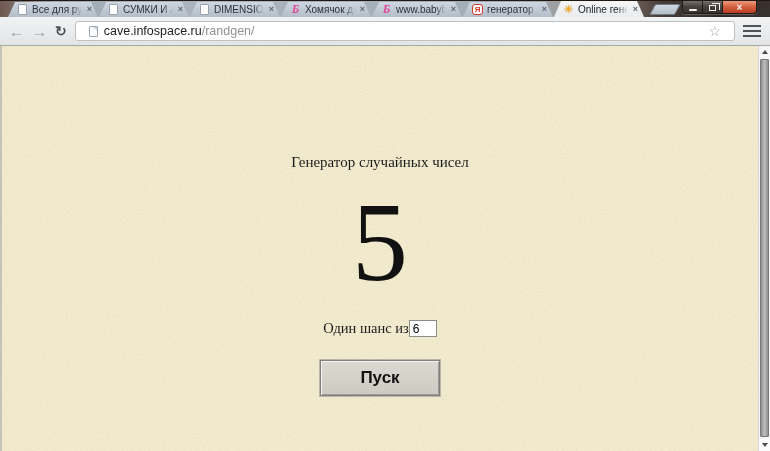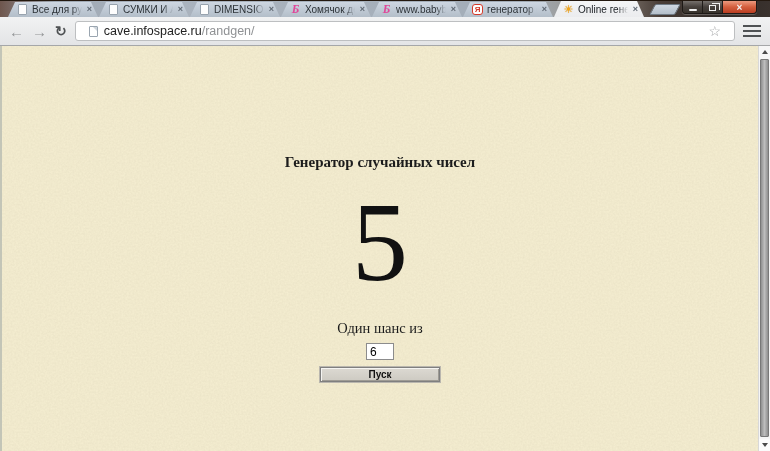--- a/index.html
+++ b/index.html
@@ -72,34 +72,34 @@
 
   
   .content {
     position:relative; height:405px; background:#f6efd2;
     border-left:2px solid #c3c5b7;
     display:flex; flex-direction:column; align-items:center;
     padding-top:108px; padding-right:12px;
     font-family:"Liberation Serif", serif;
   }
   .noise { position:absolute; inset:0; width:100%; height:100%; pointer-events:none; opacity:.5; }
-  .heading { font-size:15px; font-weight:bold; color:#1c1c1c; position:relative; }
+  .heading { font-size:15px; font-weight:normal; color:#1c1c1c; position:relative; }
   .bignum { margin-top:24px; font-size:112px; line-height:.85; color:#111; position:relative; }
-  .chance-row { margin-top:30px; display:flex; align-items:center; gap:6px; position:relative;flex-direction:column; }
+  .chance-row { margin-top:30px; display:flex; align-items:center; gap:0; position:relative; }
   .chance-label { font-size:14.5px; color:#1c1c1c; }
   .chance-input {
     width:28px; height:17px; border:1px solid #8c8c8c; background:#fff;
     font-family:"Liberation Sans",sans-serif; font-size:12px; padding:0 0 0 3px; outline:none;
   }
   .run-btn {
-    margin-top:7px; width:120px; height:15px; position:relative;
+    margin-top:23px; width:120px; height:36px; position:relative;
     background:linear-gradient(to bottom,#dcd9d2,#cdcac2);
     border:1px solid #7f7f7f;
     box-shadow:inset 1px 1px 0 #f5f4f1, inset -1px -1px 0 #9e9b94, 0 0 0 1px #b9b6ae;
-    font-family:"Liberation Sans",sans-serif; font-size:10px; font-weight:bold; color:#111;
+    font-family:"Liberation Sans",sans-serif; font-size:17px; font-weight:bold; color:#111;
     cursor:pointer;
   }
 
   
   .scrollbar { position:absolute; top:0; right:0; width:12px; height:100%; background:#f6f6f6; border-left:1px solid #d8d8d8; z-index:4; }
   .sb-arrow { position:absolute; left:0; width:12px; height:12px; display:flex; align-items:center; justify-content:center; cursor:pointer; }
   .sb-up { top:0; } .sb-down { bottom:0; background:#fbfbfb; }
   .tri-up { width:0; height:0; border-left:3px solid transparent; border-right:3px solid transparent; border-bottom:4px solid #4a4a4a; }
   .tri-down { width:0; height:0; border-left:3px solid transparent; border-right:3px solid transparent; border-top:4px solid #4a4a4a; }
   .sb-thumb { position:absolute; top:13px; bottom:14px; left:1px; width:9px;

